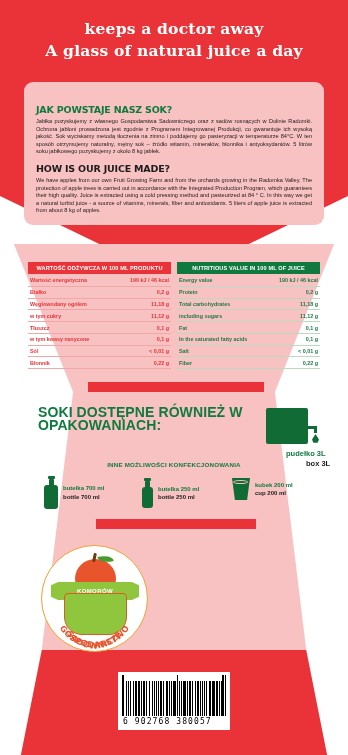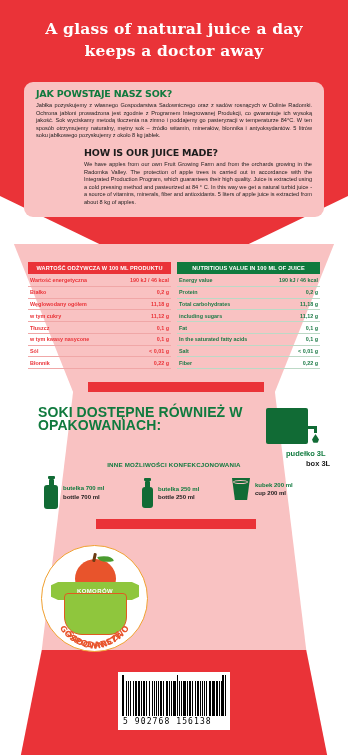--- a/index.html
+++ b/index.html
@@ -47,33 +47,33 @@
   
   .header{position:absolute;left:0;top:18px;width:348px;text-align:center;}
   .header h1{
     margin:0;color:#ffffff;font-family:"DejaVu Serif", serif;
     font-weight:bold;font-size:15.5px;line-height:22px;letter-spacing:.2px;
   }
 
   
   .panel{
     position:absolute;left:24px;top:82px;width:300px;
-    background:#f9c2c2;border-radius:9px;padding:6px 12px 10px 12px;
+    background:#f9c2c2;border-radius:9px;padding:22px 12px 10px 12px;
     box-sizing:border-box;
   }
   .panel h2{
     margin:0 0 3px 0;color:#107a3e;font-size:9.5px;font-weight:bold;
     letter-spacing:-.2px;font-family:"DejaVu Sans", sans-serif;
   }
   .panel h2.en{color:#1c1c1c;}
   .panel p{
     margin:0;color:#1c1c1c;font-size:5.6px;line-height:7.6px;text-align:justify;
   }
   .panel .block{margin-bottom:7px;}
-  .panel .block:last-child{margin-bottom:0;margin-left:48px;}
+  .panel .block:last-child{margin-bottom:0;}
 
   
   .nut{position:absolute;top:262px;width:143px;}
   .nut-pl{left:28px;}
   .nut-en{left:177px;}
   .nut-head{
     color:#ffffff;font-size:5.6px;font-weight:bold;text-align:center;
     padding:3px 0 3px 0;letter-spacing:.1px;
   }
   .nut-head.pl{background:#ea3338;}
@@ -188,22 +188,22 @@
   <div class="red-top"></div>
   <div class="notch-l"></div>
   <div class="notch-r"></div>
   <div class="glass-upper"></div>
   <div class="glass-lower"></div>
   <div class="red-base"></div>
   <div class="bar bar-1"></div>
   <div class="bar bar-2"></div>
 
   <div class="header">
+    <h1>keeps a doctor away</h1>
     <h1>A glass of natural juice a day</h1>
-    <h1>keeps a doctor away</h1>
   </div>
 
   <div class="panel">
     <div class="block">
       <h2>JAK POWSTAJE NASZ SOK?</h2>
       <p>Jabłka pozyskujemy z własnego Gospodarstwa Sadowniczego oraz z sadów rosnących w Dolinie Radomki. Ochrona jabłoni prowadzona jest zgodnie z Programem Integrowanej Produkcji, co gwarantuje ich wysoką jakość. Sok wyciskamy metodą tłoczenia na zimno i poddajemy go pasteryzacji w temperaturze 84°C. W ten sposób otrzymujemy naturalny, mętny sok – źródło witamin, minerałów, błonnika i antyoksydantów. 5 litrów soku jabłkowego pozyskujemy z około 8 kg jabłek.</p>
     </div>
     <div class="block">
       <h2 class="en">HOW IS OUR JUICE MADE?</h2>
       <p>We have apples from our own Fruit Growing Farm and from the orchards growing in the Radomka Valley. The protection of apple trees is carried out in accordance with the Integrated Production Program, which guarantees their high quality. Juice is extracted using a cold pressing method and pasteurized at 84 ° C. In this way we get a natural turbid juice - a source of vitamins, minerals, fiber and antioxidants. 5 liters of apple juice is extracted from about 8 kg of apples.</p>
@@ -408,16 +408,16 @@
         <i style="width: 1.1px; height: 35px; margin-right: 1.3px;"></i>
         <i style="width: 2.4px; height: 35px; margin-right: 0.7px;"></i>
         <i style="width: 1.1px; height: 35px; margin-right: 0.7px;"></i>
         <i style="width: 1.1px; height: 35px; margin-right: 0.7px;"></i>
         <i style="width: 1.1px; height: 35px; margin-right: 1.3px;"></i>
         <i style="width: 1.1px; height: 35px; margin-right: 0.7px;"></i>
         <i style="width: 1.1px; height: 35px; margin-right: 0.7px;"></i>
         <i style="width: 2.4px; height: 41px; margin-right: 0.7px;"></i>
         <i style="width: 1.1px; height: 41px; margin-right: 0.7px;"></i>
       </div>
-    <div class="bc-num">5 902768 156138</div>
+    <div class="bc-num">6 902768 380057</div>
   </div>
 
 </div>
 
 </body></html>

